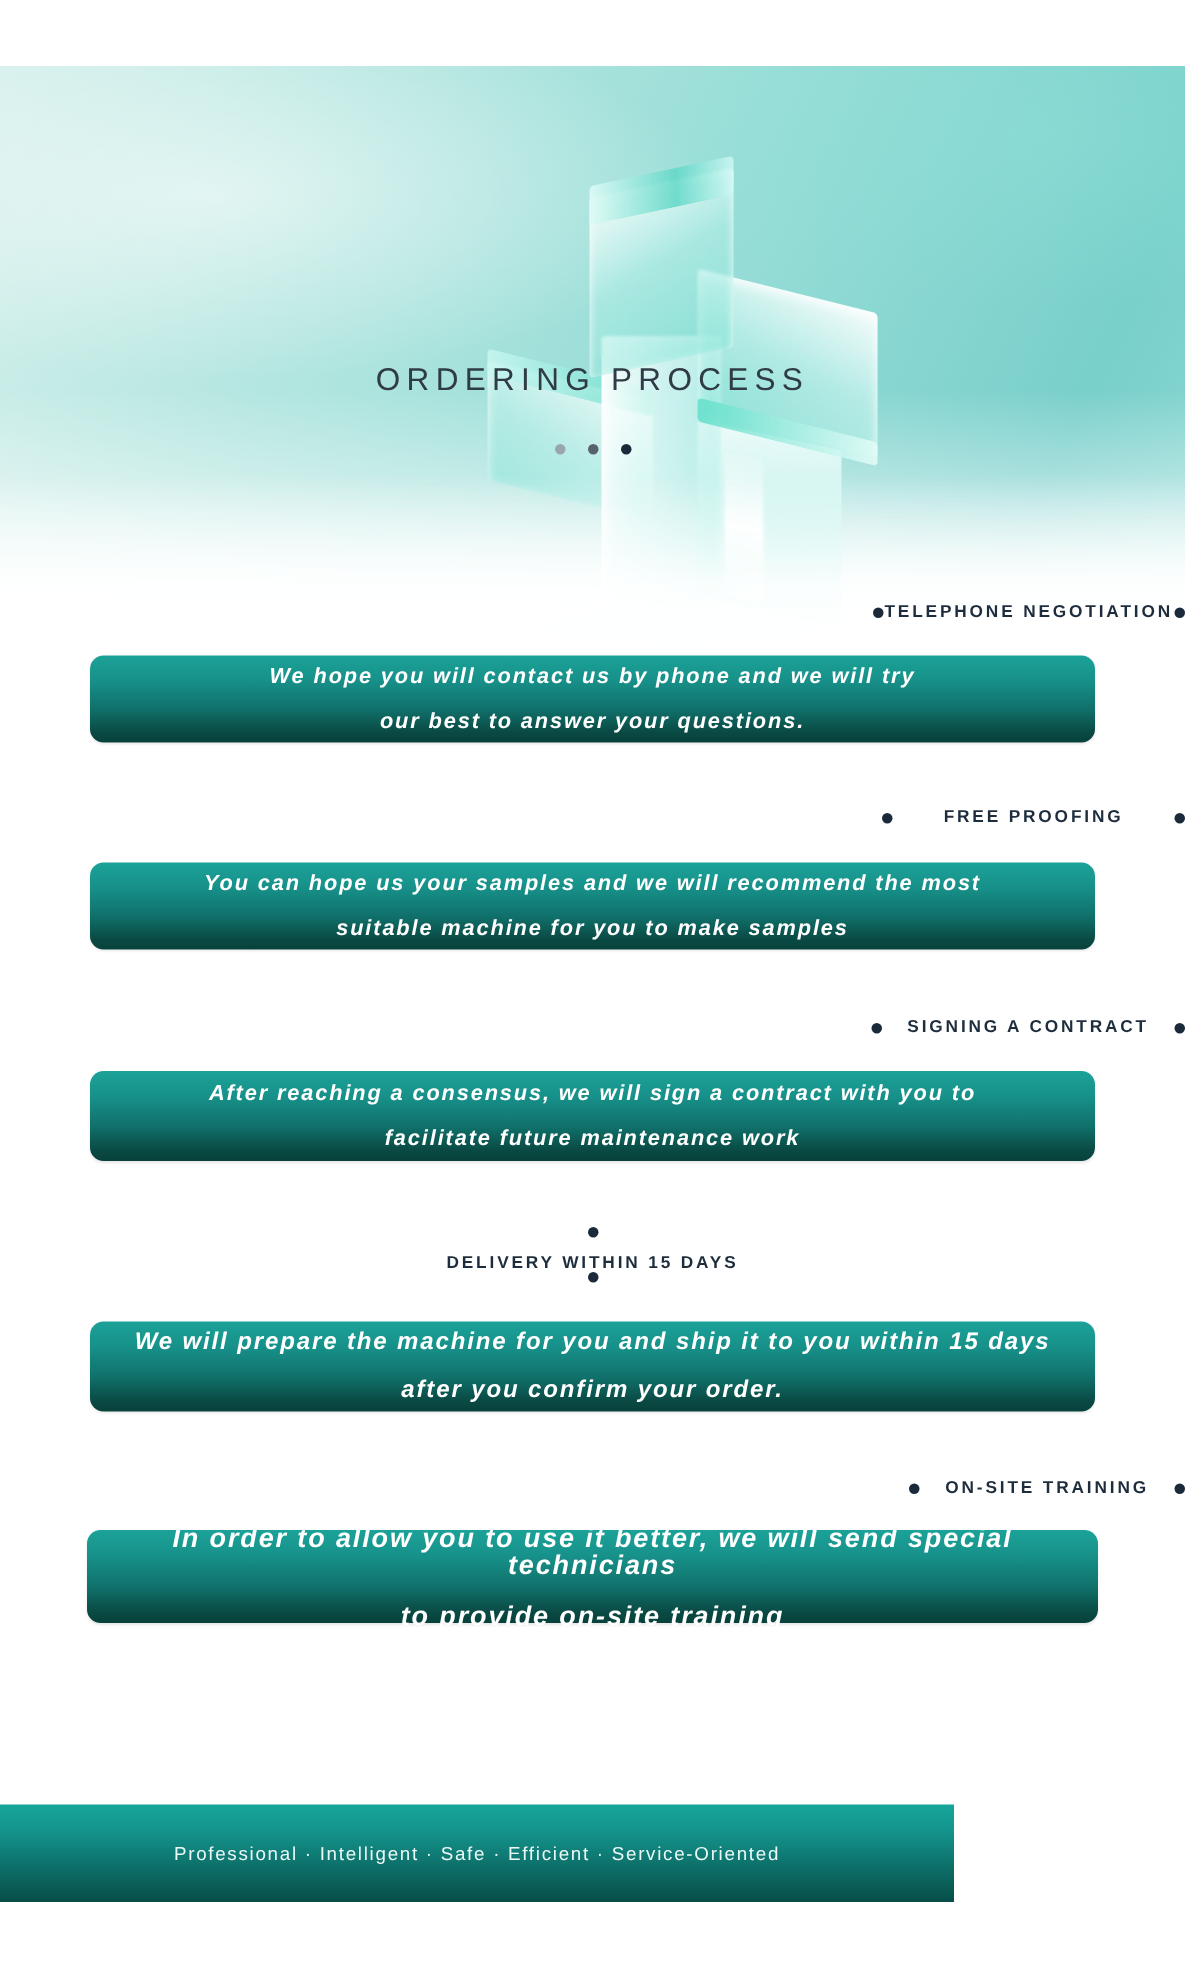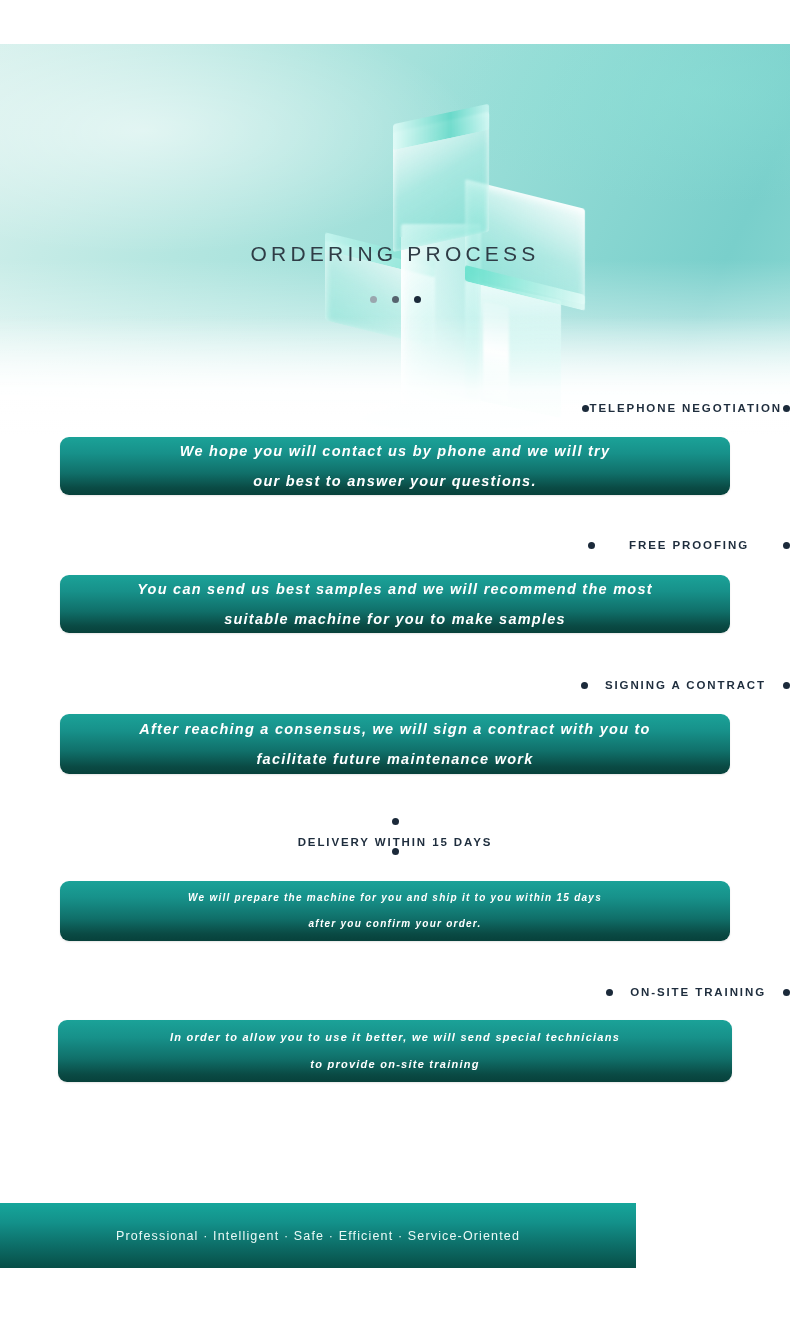--- a/index.html
+++ b/index.html
@@ -216,21 +216,21 @@
       </div>
     </div>
 
     <div>
       <div class="step-label gap-wide" style="margin-top:44px;">
         <span class="bullet"></span>
         <span class="txt">FREE PROOFING</span>
         <span class="bullet"></span>
       </div>
       <div class="banner" style="width:670px;height:58px;font-size:14.5px;margin-top:24px;">
-        <span class="line">You can send us best samples and we will recommend the most</span>
+        <span class="line">You can hope us your samples and we will recommend the most</span>
         <span class="line">suitable machine for you to make samples</span>
       </div>
     </div>
 
     <div>
       <div class="step-label gap-mid" style="margin-top:46px;">
         <span class="bullet"></span>
         <span class="txt">SIGNING A CONTRACT</span>
         <span class="bullet"></span>
       </div>
@@ -239,33 +239,33 @@
         <span class="line">facilitate future maintenance work</span>
       </div>
     </div>
 
     <div>
       <div class="step-label gap-wide gap-up" style="margin-top:44px;flex-direction:column;">
         <span class="bullet"></span>
         <span class="txt">DELIVERY WITHIN 15 DAYS</span>
         <span class="bullet"></span>
       </div>
-      <div class="banner" style="width:670px;height:60px;font-size:10px;margin-top:15px;">
+      <div class="banner" style="width:670px;height:60px;font-size:16px;margin-top:15px;">
         <span class="line">We will prepare the machine for you and ship it to you within 15 days</span>
         <span class="line">after you confirm your order.</span>
       </div>
     </div>
 
     <div>
       <div class="step-label gap-mid" style="margin-top:45px;">
         <span class="bullet"></span>
         <span class="txt">ON-SITE TRAINING</span>
         <span class="bullet"></span>
       </div>
-      <div class="banner" style="width:674px;height:62px;font-size:11px;margin-top:22px;">
+      <div class="banner" style="width:674px;height:62px;font-size:18px;margin-top:22px;">
         <span class="line">In order to allow you to use it better, we will send special technicians</span>
         <span class="line">to provide on-site training</span>
       </div>
     </div>
 
   </div>
 
   <div class="footer">
     <span class="footer-text">Professional · Intelligent · Safe · Efficient · Service-Oriented</span>
   </div>

